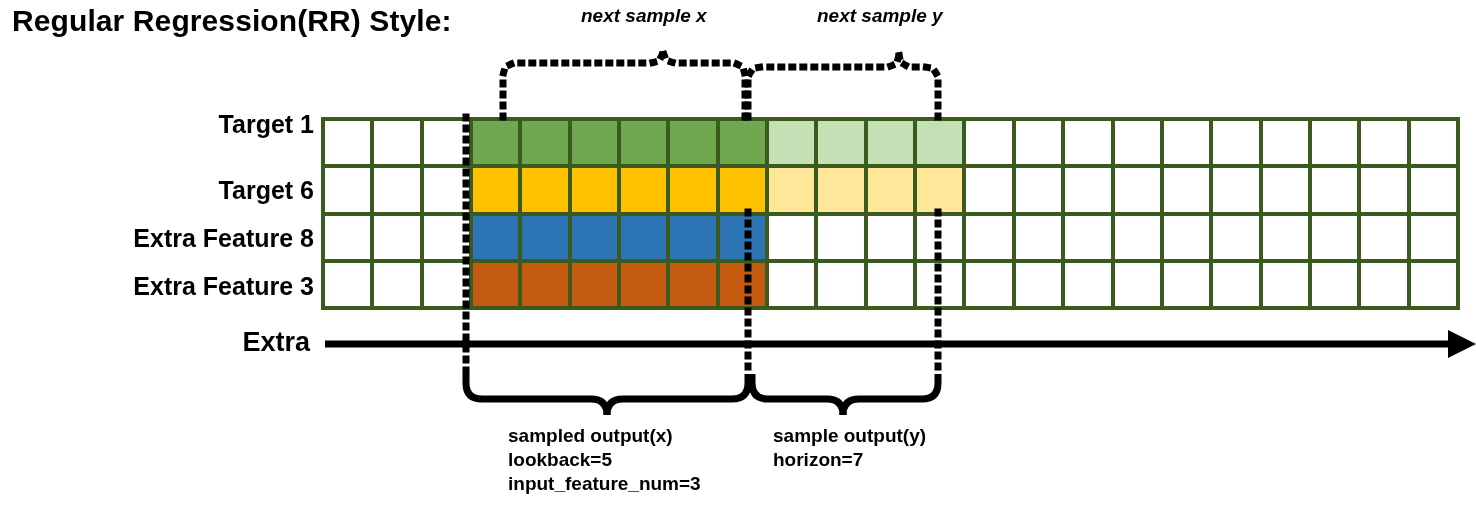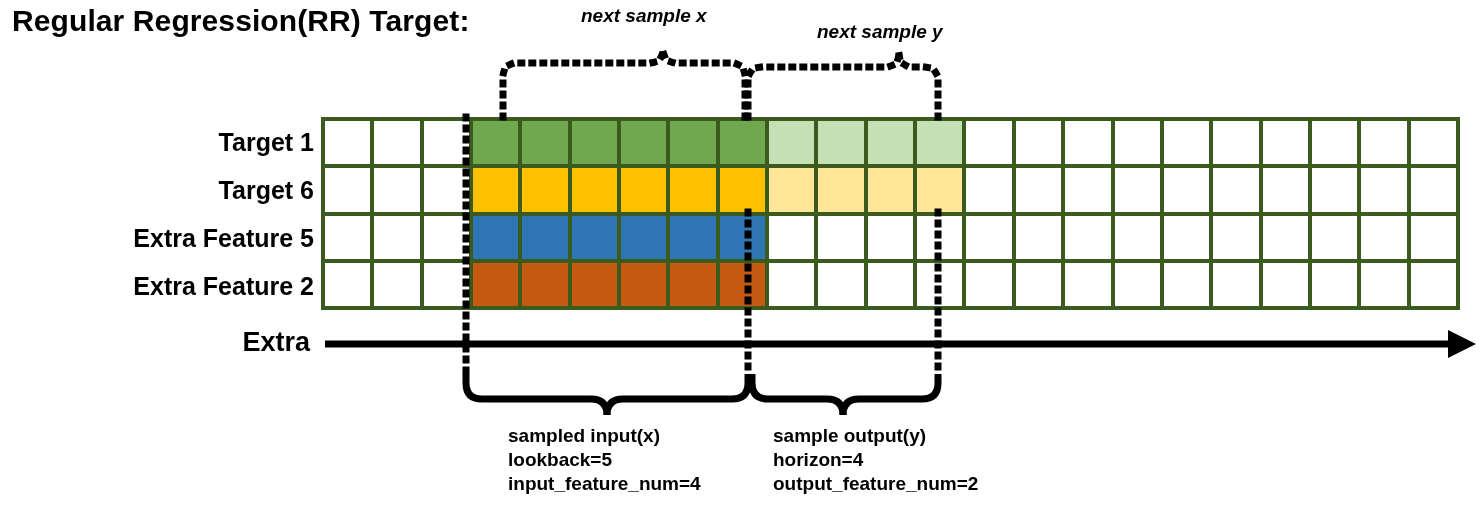--- a/index.html
+++ b/index.html
@@ -19,33 +19,33 @@
     white-space:nowrap;letter-spacing:0.1px;
   }
 
   
   .brace-label{
     position:absolute;
     font-size:19px;font-style:italic;font-weight:600;color:#000;
     white-space:nowrap;text-align:center;
   }
   #lbl-next-x{left:581px;top:5px;}
-  #lbl-next-y{left:817px;top:5px;margin-top:16px;}
+  #lbl-next-y{left:817px;top:5px;}
 
   
   .row-label{
     position:absolute;
     right:1162px;            
     width:300px;
     text-align:right;
     font-size:25px;font-weight:700;color:#000;
     white-space:nowrap;
     height:48px;line-height:48px;
   }
-  #rl0{top:118px;}
+  #rl0{top:100px;}
   #rl1{top:166px;}
   #rl2{top:214px;}
   #rl3{top:262px;}
 
   
   #grid{
     position:absolute;
     left:321px;top:117px;
     width:1139px;height:193px;
     background:#3a5a1e;           
@@ -78,29 +78,29 @@
     line-height:24px;white-space:nowrap;
   }
   #note-input{left:508px;top:424px;}
   #note-output{left:773px;top:424px;}
 </style>
 </head>
 <body>
 
 <div class="canvas">
 
-  <div id="title">Regular Regression(RR) Target:</div>
+  <div id="title">Regular Regression(RR) Style:</div>
 
   <div class="brace-label" id="lbl-next-x">next sample x</div>
   <div class="brace-label" id="lbl-next-y">next sample y</div>
 
   <div class="row-label" id="rl0">Target 1</div>
   <div class="row-label" id="rl1">Target 6</div>
-  <div class="row-label" id="rl2">Extra Feature 5</div>
-  <div class="row-label" id="rl3">Extra Feature 2</div>
+  <div class="row-label" id="rl2">Extra Feature 8</div>
+  <div class="row-label" id="rl3">Extra Feature 3</div>
 
   <div id="grid">
       <div class="grid-row">
         <div class="cell" style="background: rgb(255, 255, 255);"></div>
         <div class="cell" style="background: rgb(255, 255, 255);"></div>
         <div class="cell" style="background: rgb(255, 255, 255);"></div>
         <div class="cell" style="background: rgb(111, 168, 79);"></div>
         <div class="cell" style="background: rgb(111, 168, 79);"></div>
         <div class="cell" style="background: rgb(111, 168, 79);"></div>
         <div class="cell" style="background: rgb(111, 168, 79);"></div>
@@ -228,24 +228,23 @@
 
     <g stroke="#000" stroke-width="7" fill="none" stroke-linecap="butt">
       <path d="M 752,374 L 752,383 Q 752,399 768,399 L 827,399 Q 843,399 843,415"></path>
       <path d="M 938,374 L 938,383 Q 938,399 922,399 L 859,399 Q 843,399 843,415"></path>
     </g>
   </svg>
 
   <div id="lbl-time">Extra</div>
 
   <div class="bottom-note" id="note-input">
-    <div>sampled input(x)</div>
+    <div>sampled output(x)</div>
     <div>lookback=5</div>
-    <div>input_feature_num=4</div>
+    <div>input_feature_num=3</div>
   </div>
 
   <div class="bottom-note" id="note-output">
     <div>sample output(y)</div>
-    <div>horizon=4</div>
-    <div>output_feature_num=2</div>
+    <div>horizon=7</div>
   </div>
 
 </div>
 
 </body></html>

